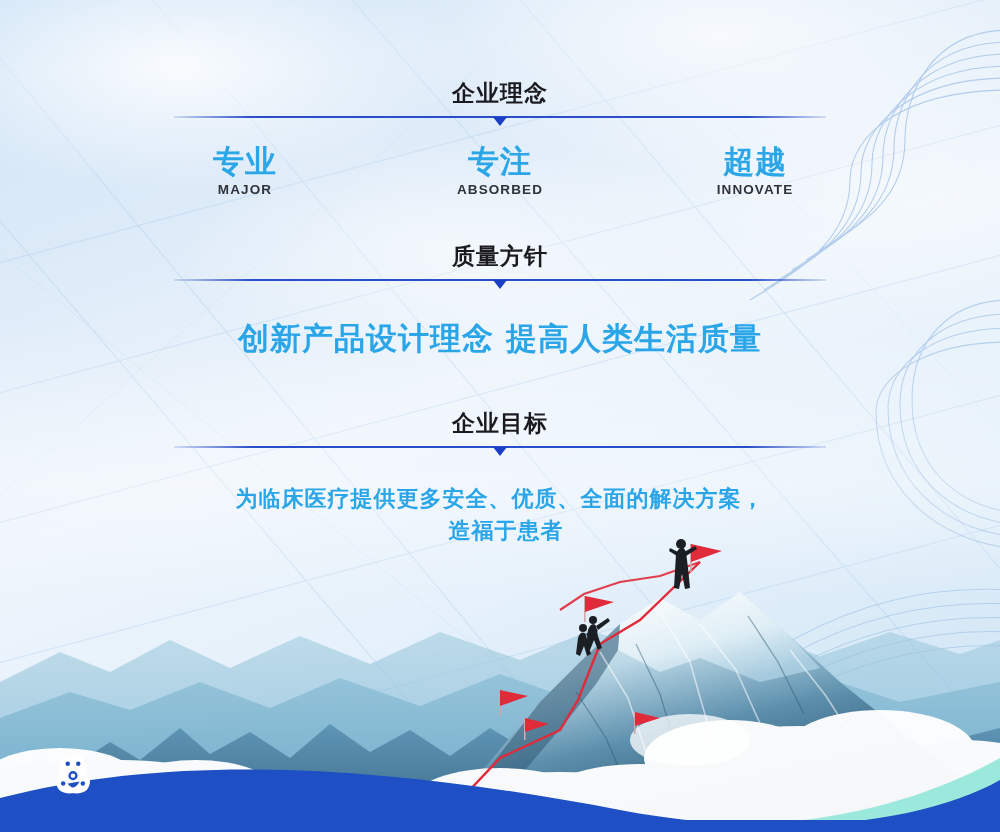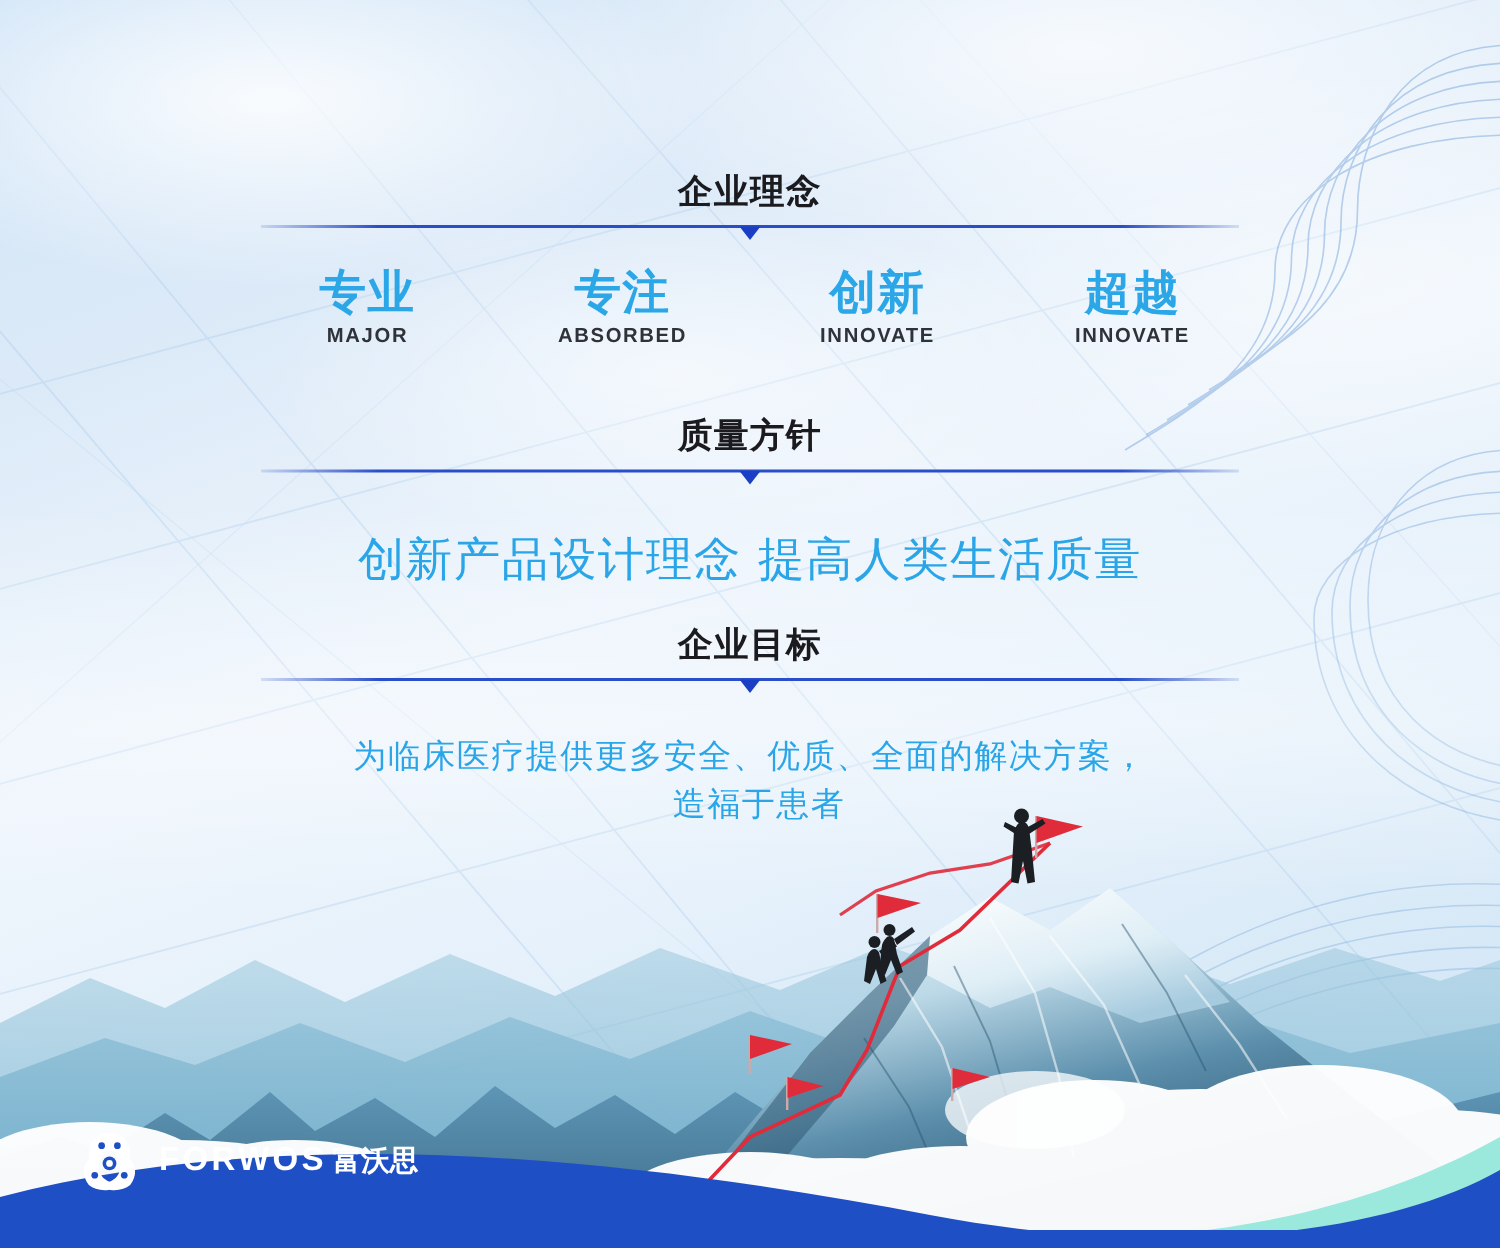--- a/index.html
+++ b/index.html
@@ -43,21 +43,20 @@
 
   .section { position: absolute; left: 0; width: 1000px; }
 
   .sec-title {
     text-align: center;
     font-size: 23px;
     font-weight: bold;
     color: #1b1b1f;
     letter-spacing: 1px;
     line-height: 1;
-    margin-top: 34px;
   }
 
   .divider-wrap {
     position: relative;
     width: 652px;
     margin: 10px auto 0;
     height: 12px;
   }
   .divider-line {
     position: absolute;
@@ -97,21 +96,21 @@
     font-size: 13.5px;
     font-weight: bold;
     color: #2f3238;
     letter-spacing: 1.1px;
   }
 
   
   .statement {
     text-align: center;
     color: #2aa6e8;
-    font-weight: normal;
+    font-weight: bold;
     letter-spacing: 1px;
     font-family: "DejaVu Sans", "Liberation Sans", sans-serif;
   }
   .statement-policy { font-size: 31px; margin-top: 28px; }
   .statement-goal  { font-size: 22px; margin-top: 26px; line-height: 1.45; }
   .statement-goal .line2 { display: block; padding-left: 12px; }
 
   
   .scenery {
     position: absolute;
@@ -367,64 +366,56 @@
       </g>
       <g fill="#1e4fc4">
         <circle cx="32" cy="36" r="7"></circle>
         <circle cx="24" cy="18" r="3.4"></circle>
         <circle cx="40" cy="18" r="3.4"></circle>
         <circle cx="17" cy="48" r="3.4"></circle>
         <circle cx="47" cy="48" r="3.4"></circle>
       </g>
       <circle cx="32" cy="36" r="3.4" fill="#ffffff"></circle>
     </svg>
-    <div class="brand-text">
-      <span class="brand-latin">FORWOS</span>
-      <span class="brand-cn">富沃思</span>
-    </div>
   </div>
 
   <div class="content">
 
     <div class="section" style="top:82px;">
       <div class="sec-title">企业理念</div>
       <div class="divider-wrap">
         <div class="divider-line"></div>
         <div class="divider-chev"></div>
       </div>
       <div class="concepts">
         <div class="concept">
           <div class="concept-cn">专业</div>
           <div class="concept-en">MAJOR</div>
         </div>
         <div class="concept">
           <div class="concept-cn">专注</div>
           <div class="concept-en">ABSORBED</div>
         </div>
         <div class="concept">
-          <div class="concept-cn">创新</div>
-          <div class="concept-en">INNOVATE</div>
-        </div>
-        <div class="concept">
           <div class="concept-cn">超越</div>
           <div class="concept-en">INNOVATE</div>
         </div>
       </div>
     </div>
 
     <div class="section" style="top:245px;">
       <div class="sec-title">质量方针</div>
       <div class="divider-wrap">
         <div class="divider-line"></div>
         <div class="divider-chev"></div>
       </div>
       <div class="statement statement-policy">创新产品设计理念  提高人类生活质量</div>
     </div>
 
-    <div class="section" style="top:384px;">
+    <div class="section" style="top:412px;">
       <div class="sec-title">企业目标</div>
       <div class="divider-wrap">
         <div class="divider-line"></div>
         <div class="divider-chev"></div>
       </div>
       <div class="statement statement-goal">
         <span>为临床医疗提供更多安全、优质、全面的解决方案，</span>
         <span class="line2">造福于患者</span>
       </div>
     </div>

